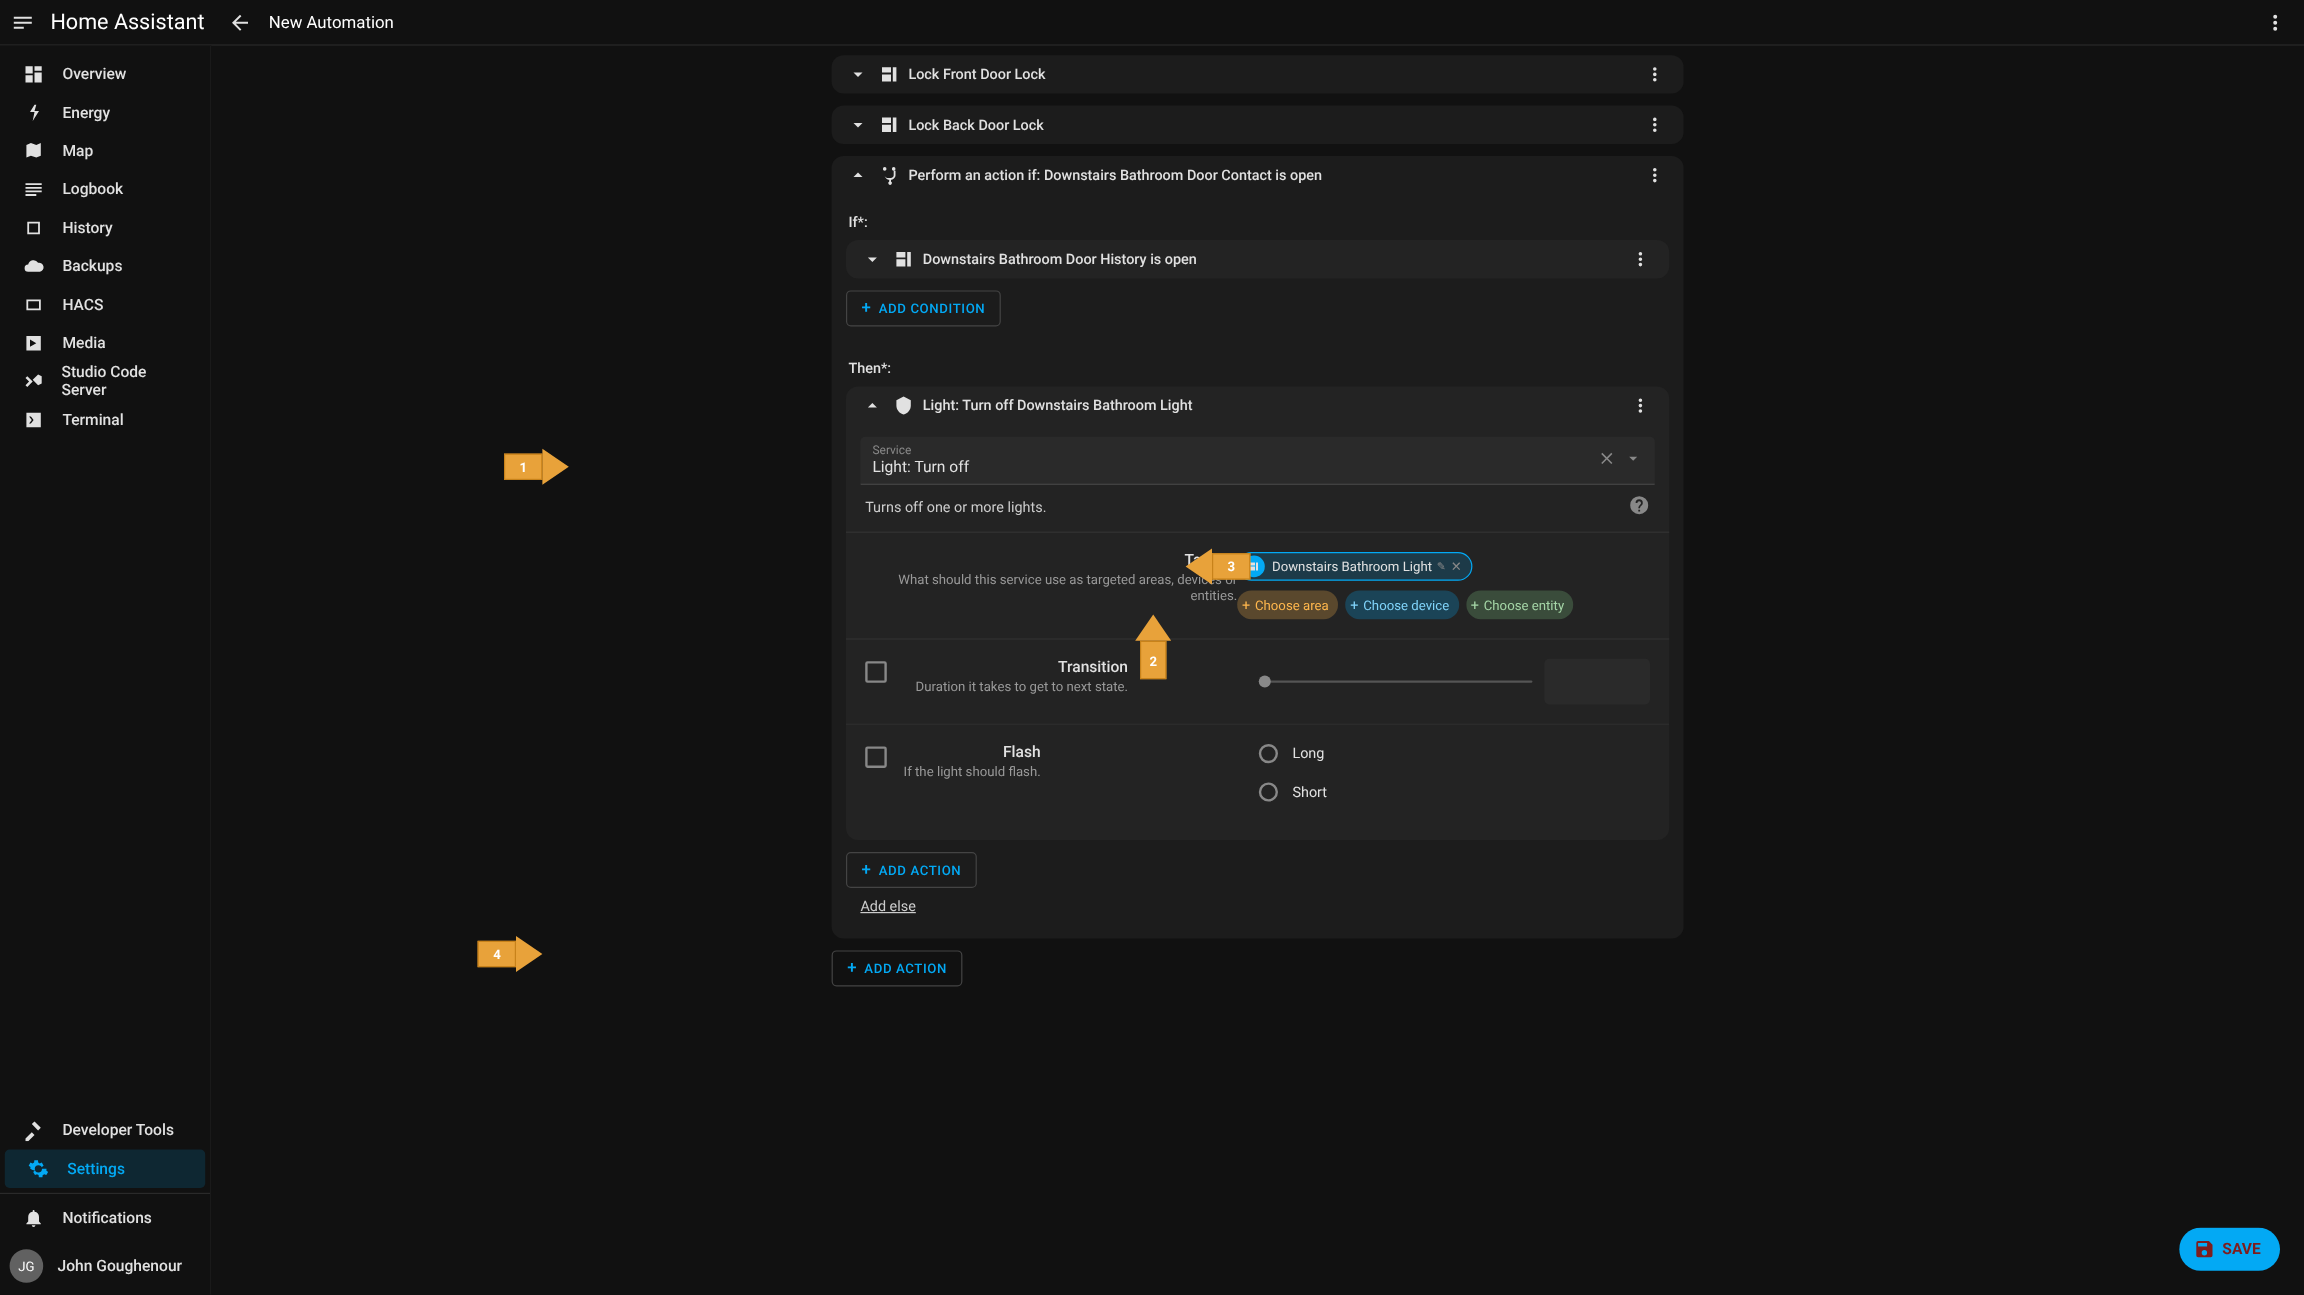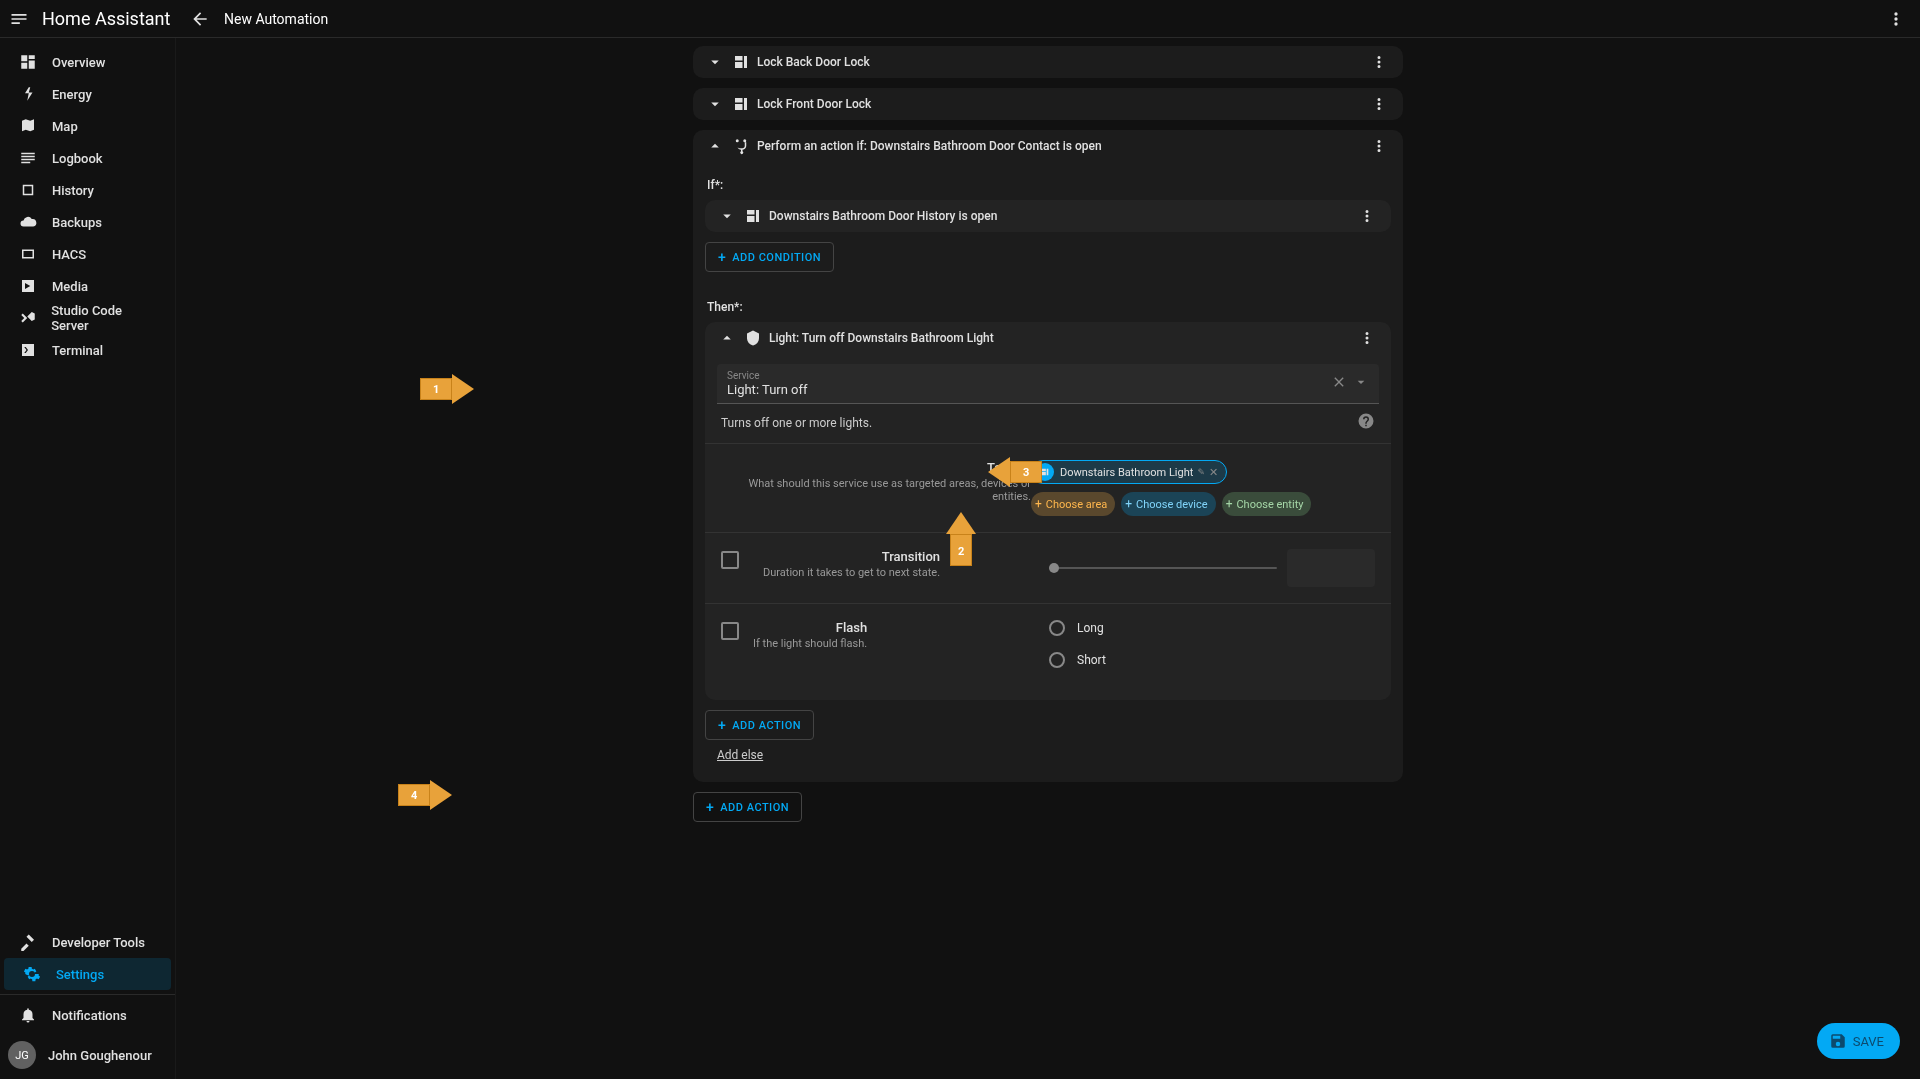--- a/index.html
+++ b/index.html
@@ -81,21 +81,21 @@
 .slider-track { flex: 1; height: 2px; background: #555; border-radius: 2px; position: relative; }
 .slider-thumb { width: 10px; height: 10px; border-radius: 50%; background: #888; position: absolute; left: 0; top: -4px; }
 .slider-value-box { width: 88px; height: 38px; background: #2a2a2a; border-radius: 4px; }
 
 .radio-row { display: flex; align-items: center; gap: 12px; margin-bottom: 16px; cursor: pointer; }
 .radio { width: 16px; height: 16px; border: 2px solid #888; border-radius: 50%; }
 .radio-label { font-size: 12px; }
 
 .add-else { font-size: 12px; color: #ccc; text-decoration: underline; cursor: pointer; margin: 8px 0 8px 12px; display: inline-block; }
 
-.fab { position: fixed; right: 20px; bottom: 20px; height: 36px; padding: 0 16px 0 12px; border-radius: 18px; background: #03a9f4; color: #0c4a6e; display: flex; align-items: center; gap: 6px; font-size: 13px; font-weight: 400; cursor: pointer; }
+.fab { position: fixed; right: 20px; bottom: 20px; height: 36px; padding: 0 16px 0 12px; border-radius: 18px; background: #03a9f4; color: #7f1d1d; display: flex; align-items: center; gap: 6px; font-size: 13px; font-weight: 700; cursor: pointer; }
 
 .arrow { position: absolute; pointer-events: none; }
 .arrow-body { background: #e8a23a; border: 1px solid #c8821a; }
 .arrow-tri-right { width: 0; height: 0; border-top: 15px solid transparent; border-bottom: 15px solid transparent; border-left: 22px solid #e8a23a; }
 .arrow-tri-left { width: 0; height: 0; border-top: 15px solid transparent; border-bottom: 15px solid transparent; border-right: 22px solid #e8a23a; }
 .arrow-tri-up { width: 0; height: 0; border-left: 15px solid transparent; border-right: 15px solid transparent; border-bottom: 22px solid #e8a23a; }
 .arrow-num { position: absolute; color: #fff; font-size: 11px; font-weight: bold; }
 
 svg { fill: currentColor; }
 .icon svg, .chev svg, .hicon svg, .hmore svg { width: 18px; height: 18px; }
@@ -249,42 +249,42 @@
           <span class="chev">
               <svg viewBox="0 0 24 24">
                 <path d="M7 10l5 5 5-5z"></path>
               </svg>
             </span>
           <span class="hicon">
               <svg viewBox="0 0 24 24">
                 <path d="M4 4h10v6H4V4m12 0h4v16h-4V4M4 12h10v8H4v-8z"></path>
               </svg>
             </span>
-          <span class="htitle">Lock Back Door Lock</span>
+          <span class="htitle">Lock Front Door Lock</span>
           <span class="hmore">
               <svg viewBox="0 0 24 24">
                 <path d="M12 8a2 2 0 1 0 0-4 2 2 0 0 0 0 4m0 2a2 2 0 1 0 0 4 2 2 0 0 0 0-4m0 6a2 2 0 1 0 0 4 2 2 0 0 0 0-4z"></path>
               </svg>
             </span>
         </div>
       </div>
 
       <div class="card">
         <div class="card-header">
           <span class="chev">
               <svg viewBox="0 0 24 24">
                 <path d="M7 10l5 5 5-5z"></path>
               </svg>
             </span>
           <span class="hicon">
               <svg viewBox="0 0 24 24">
                 <path d="M4 4h10v6H4V4m12 0h4v16h-4V4M4 12h10v8H4v-8z"></path>
               </svg>
             </span>
-          <span class="htitle">Lock Front Door Lock</span>
+          <span class="htitle">Lock Back Door Lock</span>
           <span class="hmore">
               <svg viewBox="0 0 24 24">
                 <path d="M12 8a2 2 0 1 0 0-4 2 2 0 0 0 0 4m0 2a2 2 0 1 0 0 4 2 2 0 0 0 0-4m0 6a2 2 0 1 0 0 4 2 2 0 0 0 0-4z"></path>
               </svg>
             </span>
         </div>
       </div>
 
       <div class="card">
         <div class="card-header">

